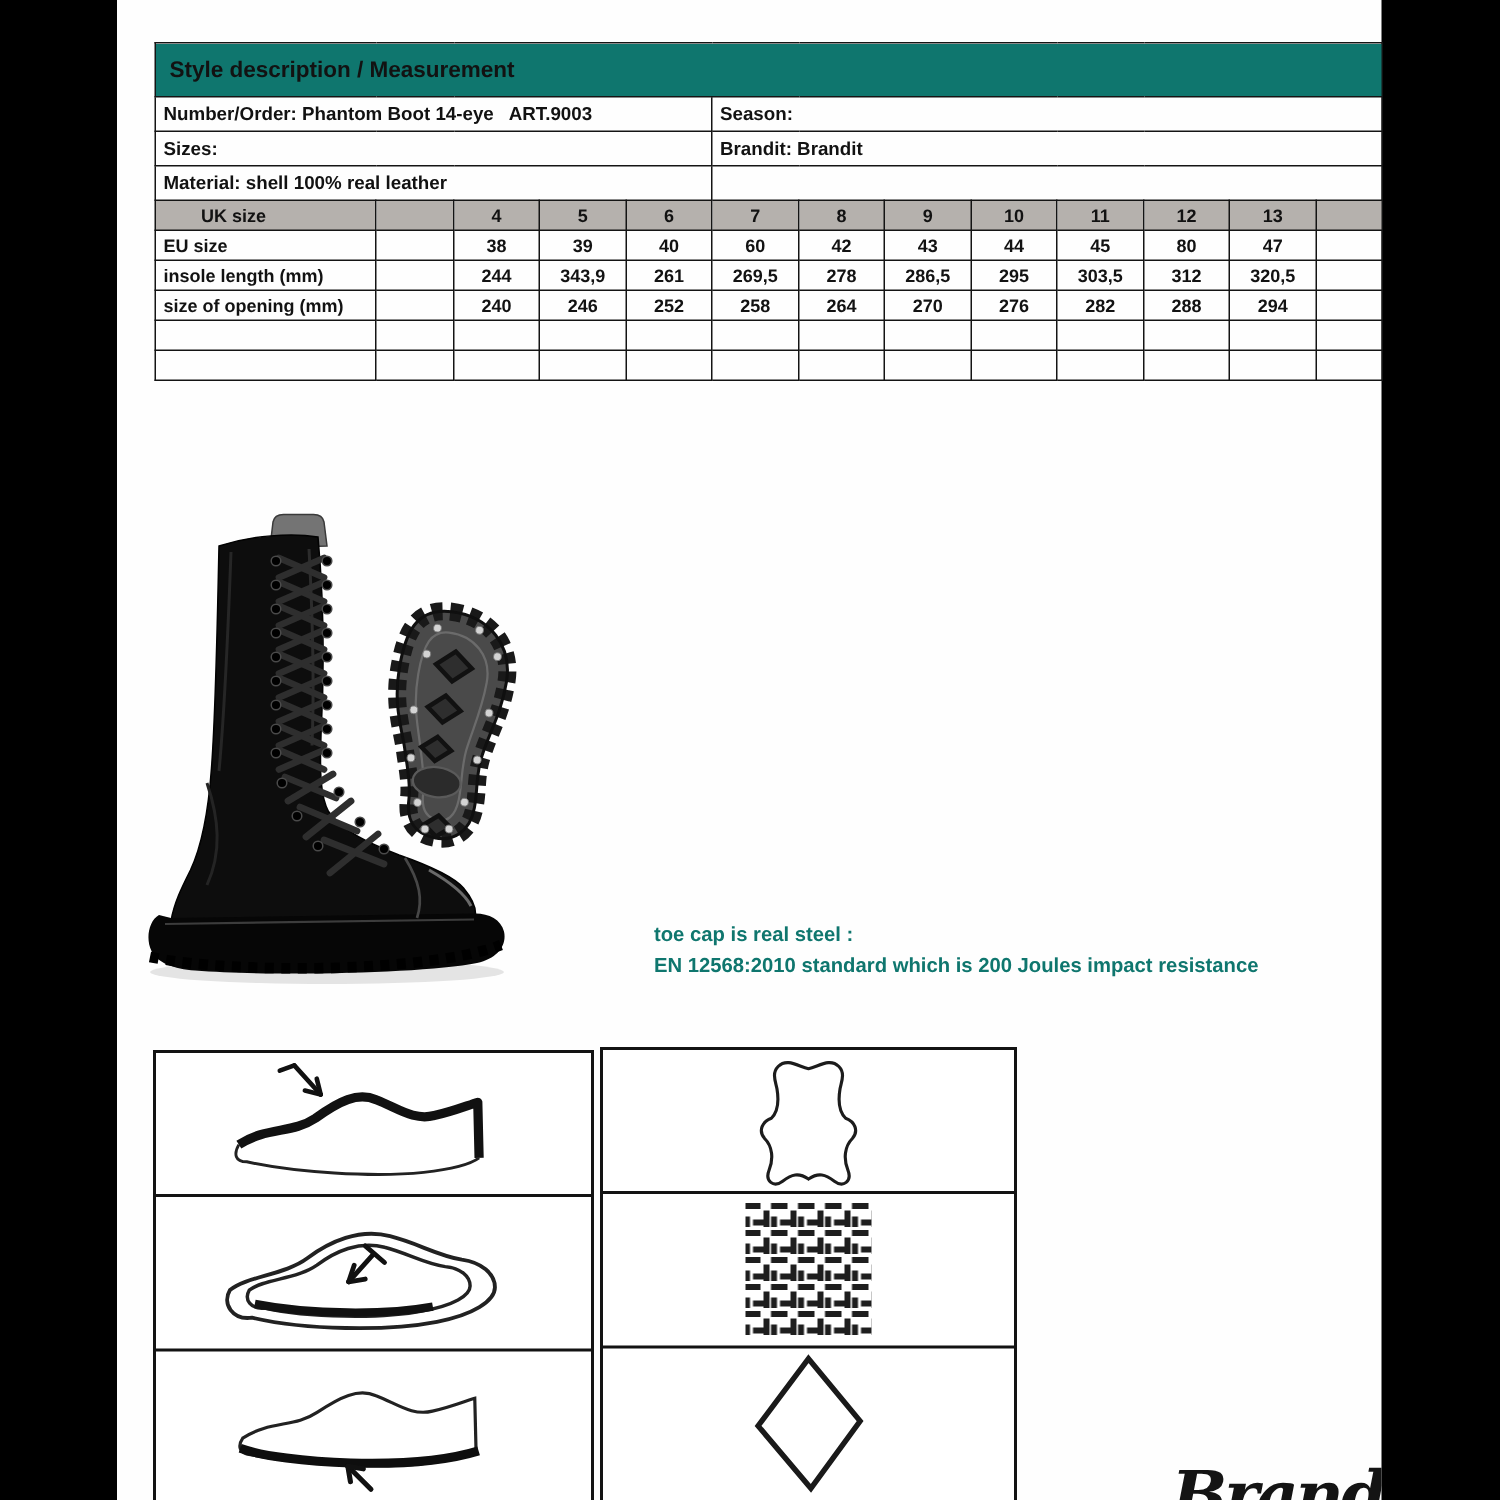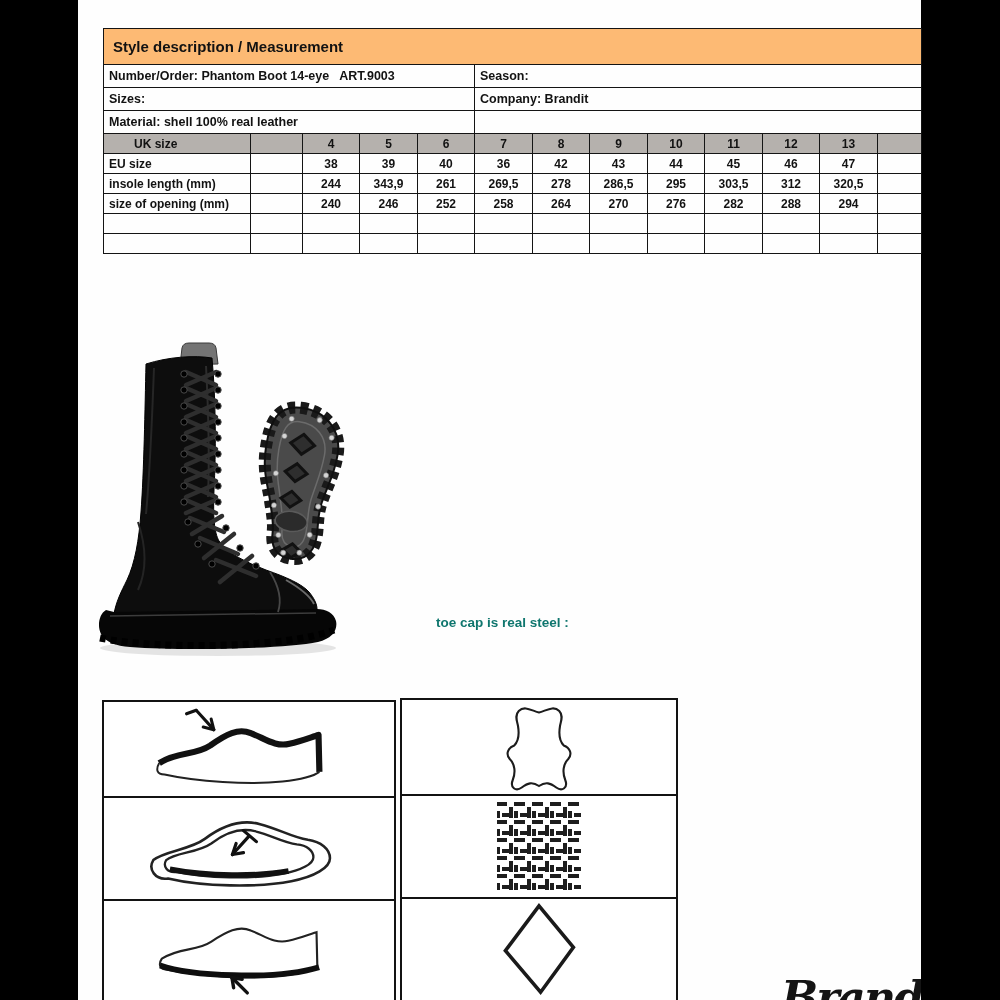--- a/index.html
+++ b/index.html
@@ -6,21 +6,21 @@
   body{width:1000px;height:1000px;position:relative;overflow:hidden;background:#fefefe;
        font-family:"Liberation Sans",sans-serif;color:#121212;}
   .bar{position:absolute;top:0;height:1000px;background:#000;}
   #bar-left{left:0;width:78px;}
   #bar-right{left:921px;width:79px;}
 
   table.spec{position:absolute;left:103px;top:28px;width:818px;
              border-collapse:collapse;table-layout:fixed;}
   table.spec td{border:1.6px solid #141414;padding:0 0 0 5px;font-weight:bold;
                 vertical-align:middle;overflow:hidden;white-space:nowrap;}
-  tr.trow td{height:35px;background:#fdba74;font-size:15px;padding-left:9px;}
+  tr.trow td{height:35px;background:#0f766e;font-size:15px;padding-left:9px;}
   tr.hrow td{height:22px;font-size:12.5px;margin-top:24px;}
   tr.grow td{height:19px;font-size:12px;}
   tr.grow td.v{text-align:center;padding:0;}
   tr.gray td{background:#b5b1ad;padding-left:30px;}
   .pre{white-space:pre;}
 
   .note{position:absolute;left:436px;top:612px;font-size:13.5px;font-weight:bold;
         line-height:21px;color:#0f766e;}
 
   .pictobox{position:absolute;border:2px solid #131313;background:#fff;}
@@ -60,21 +60,21 @@
   <tbody>
       <tr class="trow">
     <td colspan="13">Style description / Measurement</td>
   </tr>
   <tr class="hrow">
     <td colspan="5"><span>Number/Order:</span> <span class="pre">Phantom Boot 14-eye   ART.9003</span></td>
     <td colspan="8"><span>Season:</span> <span></span></td>
   </tr>
   <tr class="hrow">
     <td colspan="5">Sizes:</td>
-    <td colspan="8"><span>Company:</span> <span>Brandit</span></td>
+    <td colspan="8"><span>Brandit:</span> <span>Brandit</span></td>
   </tr>
   <tr class="hrow">
     <td colspan="5">Material: shell 100% real leather</td>
     <td colspan="8"></td>
   </tr>
 
   <tr class="grow gray">
     <td class="lbl">UK size</td>
         <td></td>
     <td class="v">4</td>
@@ -88,26 +88,26 @@
     <td class="v">12</td>
     <td class="v">13</td>
     <td></td>
   </tr>
   <tr class="grow">
     <td class="lbl">EU size</td>
         <td></td>
     <td class="v">38</td>
     <td class="v">39</td>
     <td class="v">40</td>
-    <td class="v">36</td>
+    <td class="v">60</td>
     <td class="v">42</td>
     <td class="v">43</td>
     <td class="v">44</td>
     <td class="v">45</td>
-    <td class="v">46</td>
+    <td class="v">80</td>
     <td class="v">47</td>
     <td></td>
   </tr>
   <tr class="grow">
     <td class="lbl">insole length (mm)</td>
         <td></td>
     <td class="v">244</td>
     <td class="v">343,9</td>
     <td class="v">261</td>
     <td class="v">269,5</td>
@@ -246,20 +246,21 @@
       <circle cx="110" cy="212" r="3.2"></circle>
         <circle cx="152" cy="216" r="3.2"></circle>
       <circle cx="124" cy="232" r="3.2"></circle>
         <circle cx="168" cy="234" r="3.2"></circle>
     </g>
   </g>
 </svg>
 
 <div class="note">
   <div>toe cap is real steel :</div>
+  <div>EN 12568:2010 standard which is 200 Joules impact resistance</div>
 </div>
 
 <div class="pictobox" id="picto-left">
   <div class="prow r1">
     <svg width="232" height="88" viewBox="0 0 240 100">
       <path d="M18,66 C40,52 58,58 76,46 C94,33 108,26 122,32 C138,38 150,48 166,44 C180,41 192,36 199,34 L200,76" fill="none" stroke="#111" stroke-width="7" stroke-linejoin="round"></path>
       <path d="M18,66 C14,73 15,79 24,79 C60,87 120,91 158,87 C176,85 192,82 200,76" fill="none" stroke="#222" stroke-width="2.2"></path>
       <g stroke="#111" stroke-width="3.5" fill="none" stroke-linecap="round">
         <path d="M60,6 L80,28"></path>
           <path d="M80,28 L68,25"></path>

